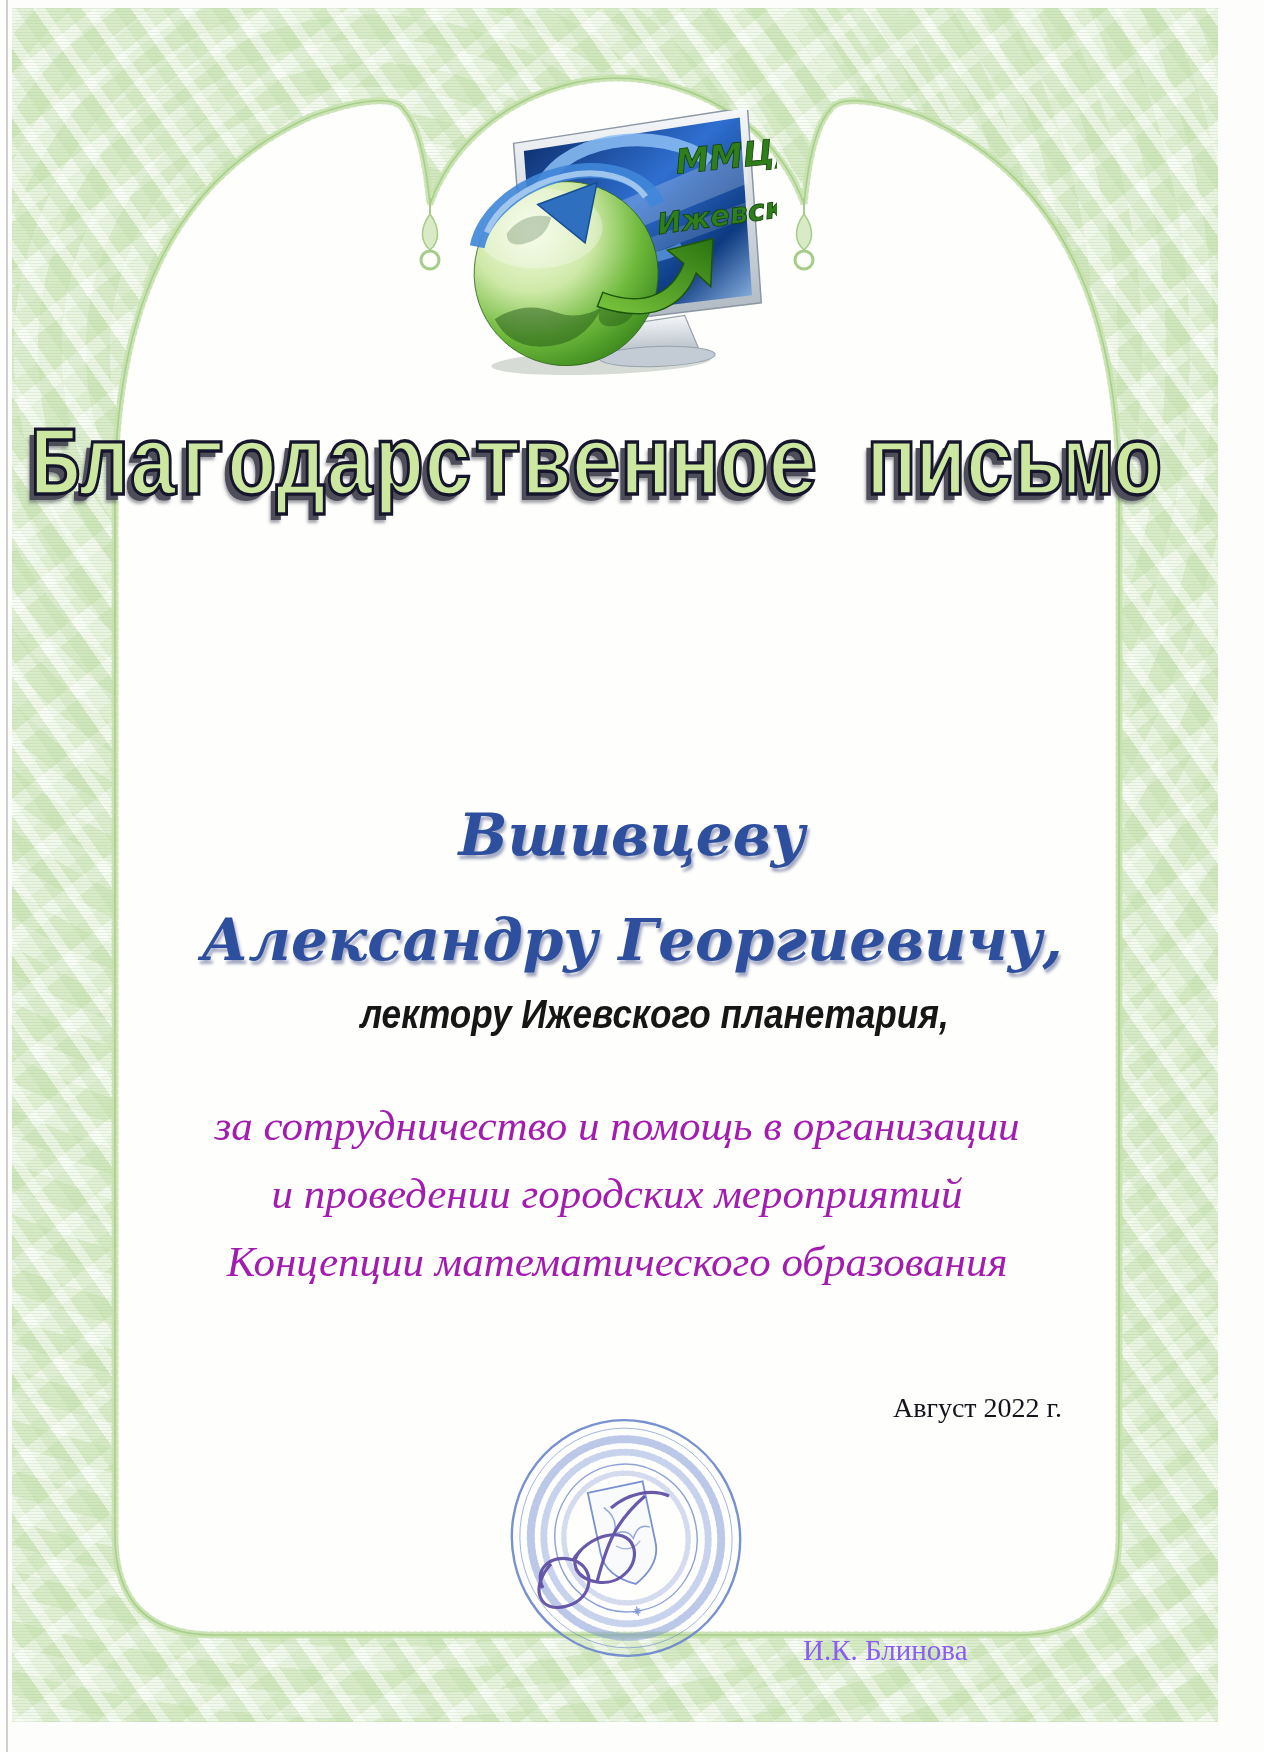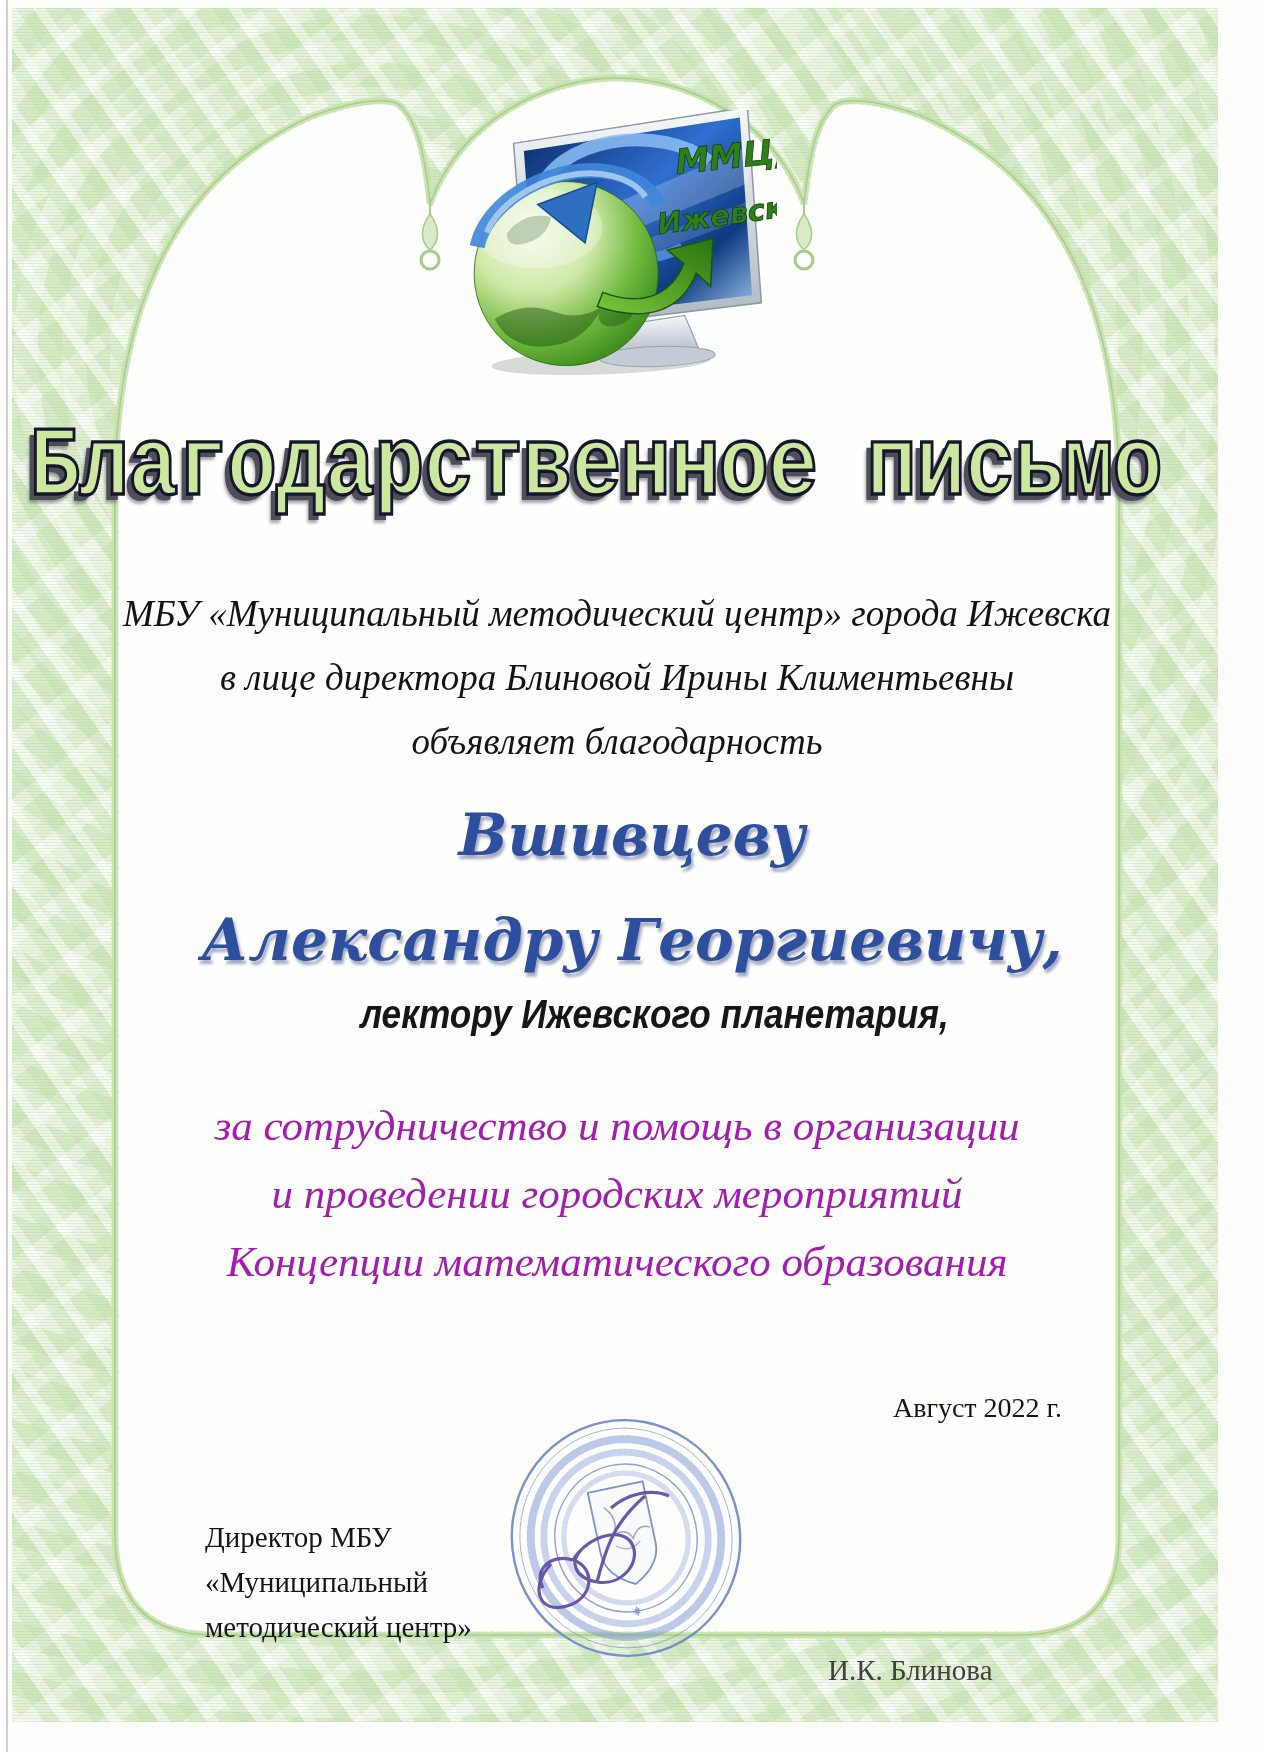--- a/index.html
+++ b/index.html
@@ -65,21 +65,21 @@
     position:absolute; left:62px; top:1092px; width:1110px; text-align:center;
     font-style:italic; font-size:43px; line-height:68px; color:#a21caf;
   }
 
   
   .date { position:absolute; left:893px; top:1392px; font-size:28px; color:#14141c; white-space:nowrap; }
   .director {
     position:absolute; left:205px; top:1515px; width:300px;
     font-size:29px; line-height:45px; color:#14141c;
   }
-  .signer { position:absolute; left:828px; top:1634px; font-size:29px; color:#404040; white-space:nowrap;margin-top:20px; }
+  .signer { position:absolute; left:803px; top:1634px; font-size:29px; color:#8b5cf6; white-space:nowrap; }
 
   
   .stamp { position:absolute; left:493px; top:1404px; width:266px; height:268px; opacity:.92; }
   .stamp svg { width:100%; height:100%; display:block; }
 </style>
 </head>
 <body>
 
 <div class="certificate">
 
@@ -201,25 +201,20 @@
           <path d="M148,196 C196,214 232,204 248,166 L262,180 L266,132 L220,142 L236,156 C222,188 192,198 154,182 Z" fill="url(#agr)" stroke="#1d5509" stroke-width="1.5"></path>
         </g>
       </g>
     </svg>
   </div>
 
   <div class="title">
     <span class="inner">Благодарственное письмо</span>
   </div>
 
-  <div class="intro">
-    <div>МБУ «Муниципальный методический центр» города Ижевска</div>
-    <div>в лице директора Блиновой Ирины Климентьевны</div>
-    <div>объявляет благодарность</div>
-  </div>
 
   <div class="recipient-name surname">Вшивцеву</div>
   <div class="recipient-name patronymic">Александру Георгиевичу,</div>
   <div class="role">
     <span class="inner">лектору Ижевского планетария,</span>
   </div>
 
   <div class="reason">
     <div>за сотрудничество и помощь в организации</div>
     <div>и проведении городских мероприятий</div>
@@ -248,21 +243,16 @@
 
       <g fill="none" stroke="#503c9b" stroke-width="3.2" opacity=".92">
         <path d="M58,160 C36,184 46,210 74,202 C100,195 104,164 80,156 C58,149 40,166 50,184"></path>
         <path d="M80,156 C96,130 132,122 140,142 C147,160 128,182 104,178 C82,174 76,158 88,146"></path>
         <path d="M104,178 C114,140 122,118 152,92"></path>
         <path d="M118,104 C134,90 158,84 176,92"></path>
       </g>
     </svg>
   </div>
 
-  <div class="director">
-    <div>Директор МБУ</div>
-    <div>«Муниципальный</div>
-    <div>методический центр»</div>
-  </div>
 
   <div class="signer">И.К. Блинова</div>
 
 </div>
 
 </body></html>

